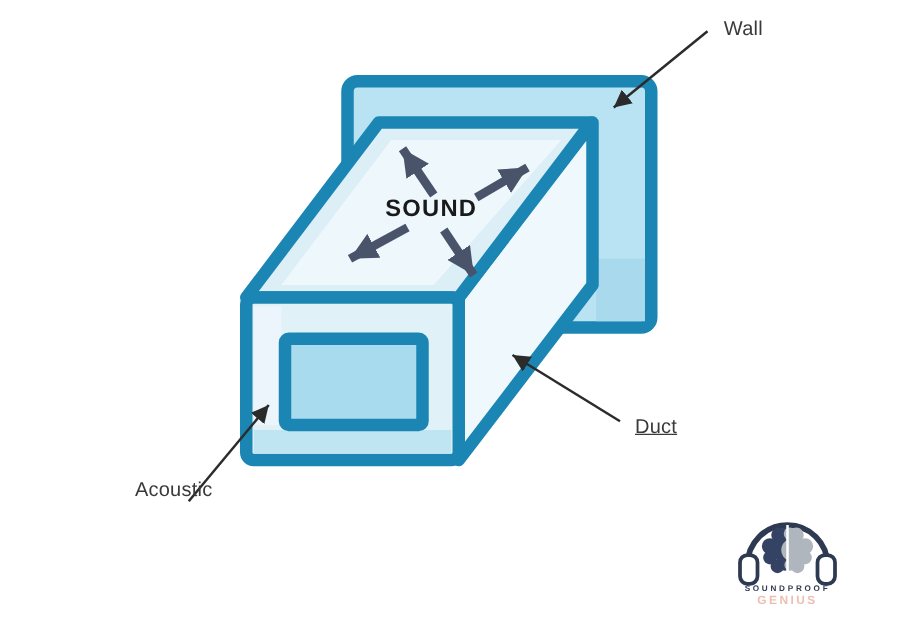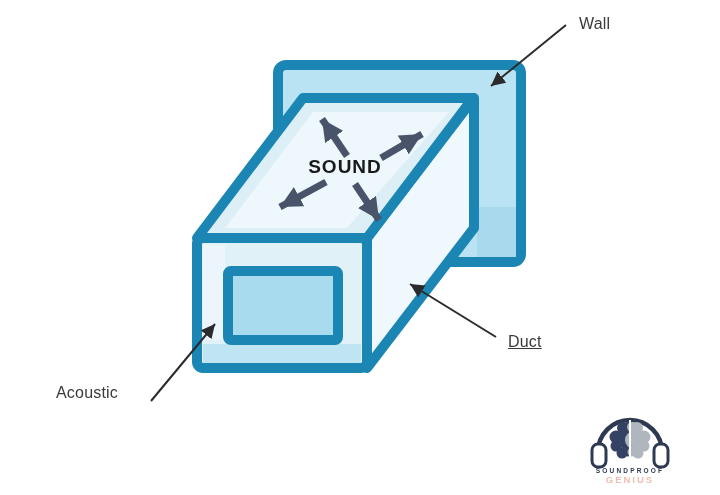--- a/index.html
+++ b/index.html
@@ -25,21 +25,21 @@
     font-size: 16px;
     color: #3a3a3a;
     letter-spacing: 0.2px;
     white-space: nowrap;
   }
   .lbl-wall  { left: 579px; top: 15px; }
   .lbl-duct  { left: 508px; top: 333px; text-decoration: underline; }
   .lbl-liner {
     left: 56px; top: 382px;
     width: 114px;
-    text-align: left;
+    text-align: right;
     line-height: 22px;
     white-space: normal;
   }
   .logo {
     position: absolute;
     left: 584px;
     top: 399px;
     width: 92px;
     height: 92px;
   }

